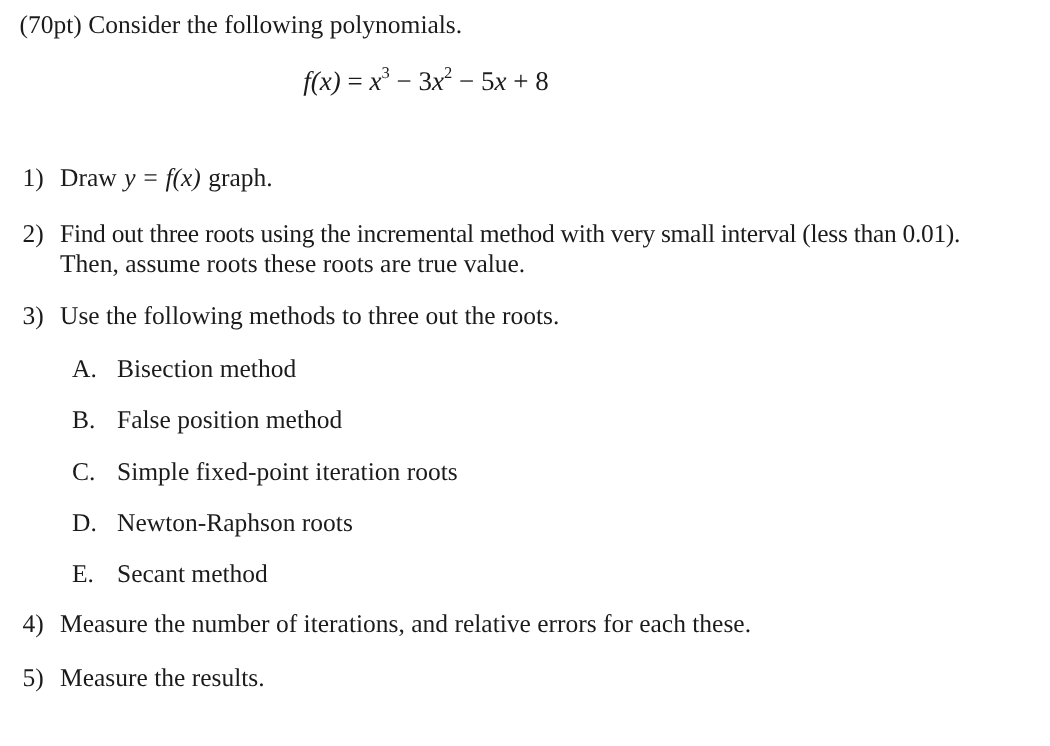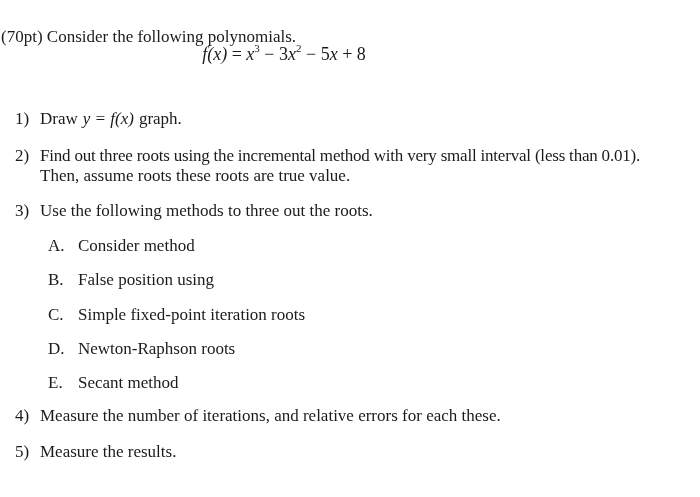--- a/index.html
+++ b/index.html
@@ -60,21 +60,21 @@
   sup {
     font-size: 11px;
     line-height: 0;
     position: relative;
     top: -1px;
   }
 </style>
 </head>
 <body>
 
-<div class="abs" style="top:7px; left:1px;margin-top:20px;">(70pt) Consider the following polynomials.</div>
+<div class="abs" style="top:7px; left:13px;">(70pt) Consider the following polynomials.</div>
 
 <div class="abs full formula">
   <span class="it">f(x)</span><span> = </span><span class="it">x</span><sup>3</sup><span> − 3</span><span class="it">x</span><sup>2</sup><span> − 5</span><span class="it">x</span><span> + 8</span>
 </div>
 
 <div class="abs full" style="top:109px;">
   <span class="num">1)</span>
   <span class="itxt"><span>Draw</span><span class="math-inline">y = f(x)</span><span>graph.</span></span>
 </div>
 
@@ -86,25 +86,25 @@
   <span class="itxt">Then, assume roots these roots are true value.</span>
 </div>
 
 <div class="abs full" style="top:201px;">
   <span class="num">3)</span>
   <span class="itxt">Use the following methods to three out the roots.</span>
 </div>
 
 <div class="abs full" style="top:236px;">
   <span class="letter">A.</span>
-  <span class="mlabel">Consider method</span>
+  <span class="mlabel">Bisection method</span>
 </div>
 <div class="abs full" style="top:270px;">
   <span class="letter">B.</span>
-  <span class="mlabel">False position using</span>
+  <span class="mlabel">False position method</span>
 </div>
 <div class="abs full" style="top:305px;">
   <span class="letter">C.</span>
   <span class="mlabel">Simple fixed-point iteration roots</span>
 </div>
 <div class="abs full" style="top:339px;">
   <span class="letter">D.</span>
   <span class="mlabel">Newton-Raphson roots</span>
 </div>
 <div class="abs full" style="top:373px;">

